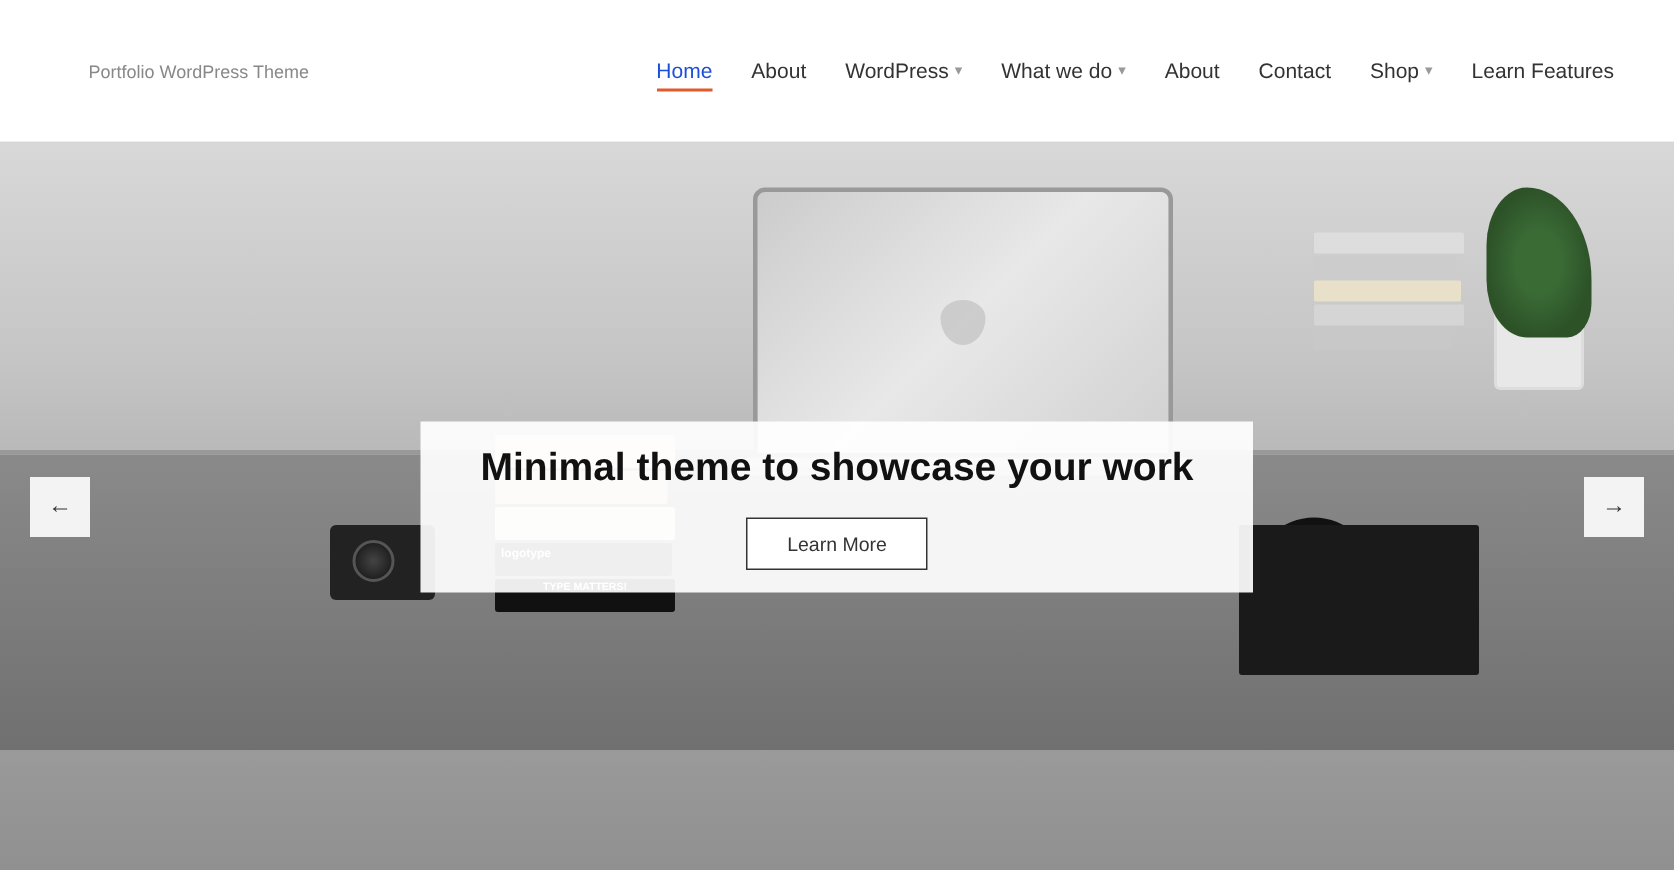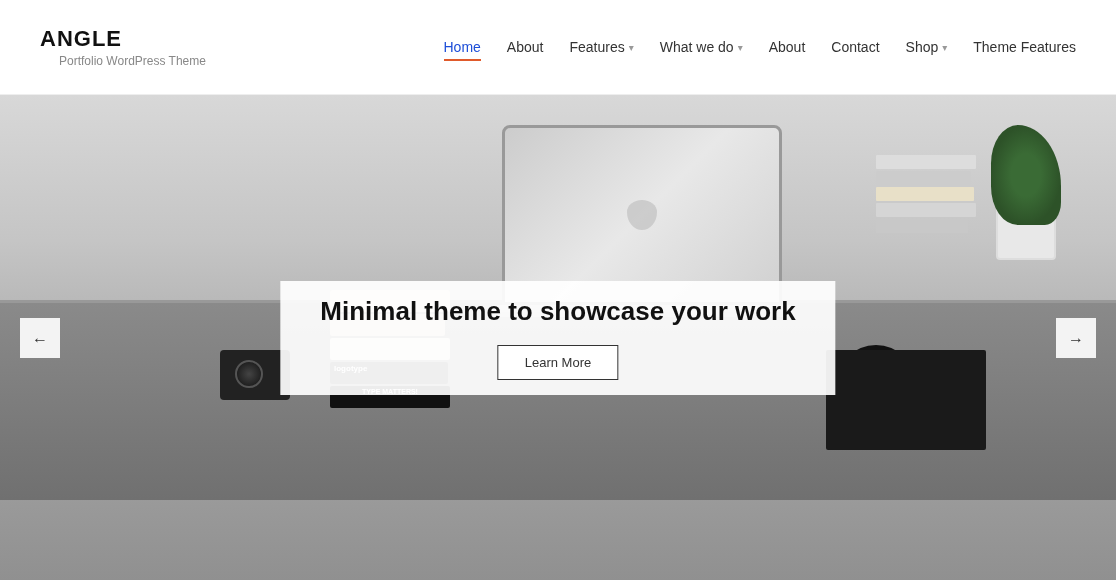--- a/index.html
+++ b/index.html
@@ -264,52 +264,51 @@
       z-index: 10;
     }
     .arrow-btn.left { left: 20px; }
     .arrow-btn.right { right: 20px; }
   </style>
 </head>
 <body>
 
 <header class="header">
   <div class="logo-area">
-    <span class="logo-title">ANGLE</span>
     <span class="logo-subtitle">Portfolio WordPress Theme</span>
   </div>
 
   <nav class="nav" id="main-nav">
 
   <a href="#" class="nav-item active">
         <span>Home</span>
       </a>
       <a href="#" class="nav-item">
         <span>About</span>
       </a>
       <a href="#" class="nav-item">
-        <span>Features</span>
+        <span>WordPress</span>
         <span class="chevron">▾</span>
       </a>
       <a href="#" class="nav-item">
         <span>What we do</span>
         <span class="chevron">▾</span>
       </a>
       <a href="#" class="nav-item">
         <span>About</span>
       </a>
       <a href="#" class="nav-item">
         <span>Contact</span>
       </a>
       <a href="#" class="nav-item">
         <span>Shop</span>
         <span class="chevron">▾</span>
       </a>
       <a href="#" class="nav-item">
-        <span>Theme Features</span>
+        <span>Learn Features</span>
       </a>
     </nav>
 </header>
 
 <section class="hero">
 
   <div class="hero-bg">
 
     <div class="desk-surface"></div>
 

